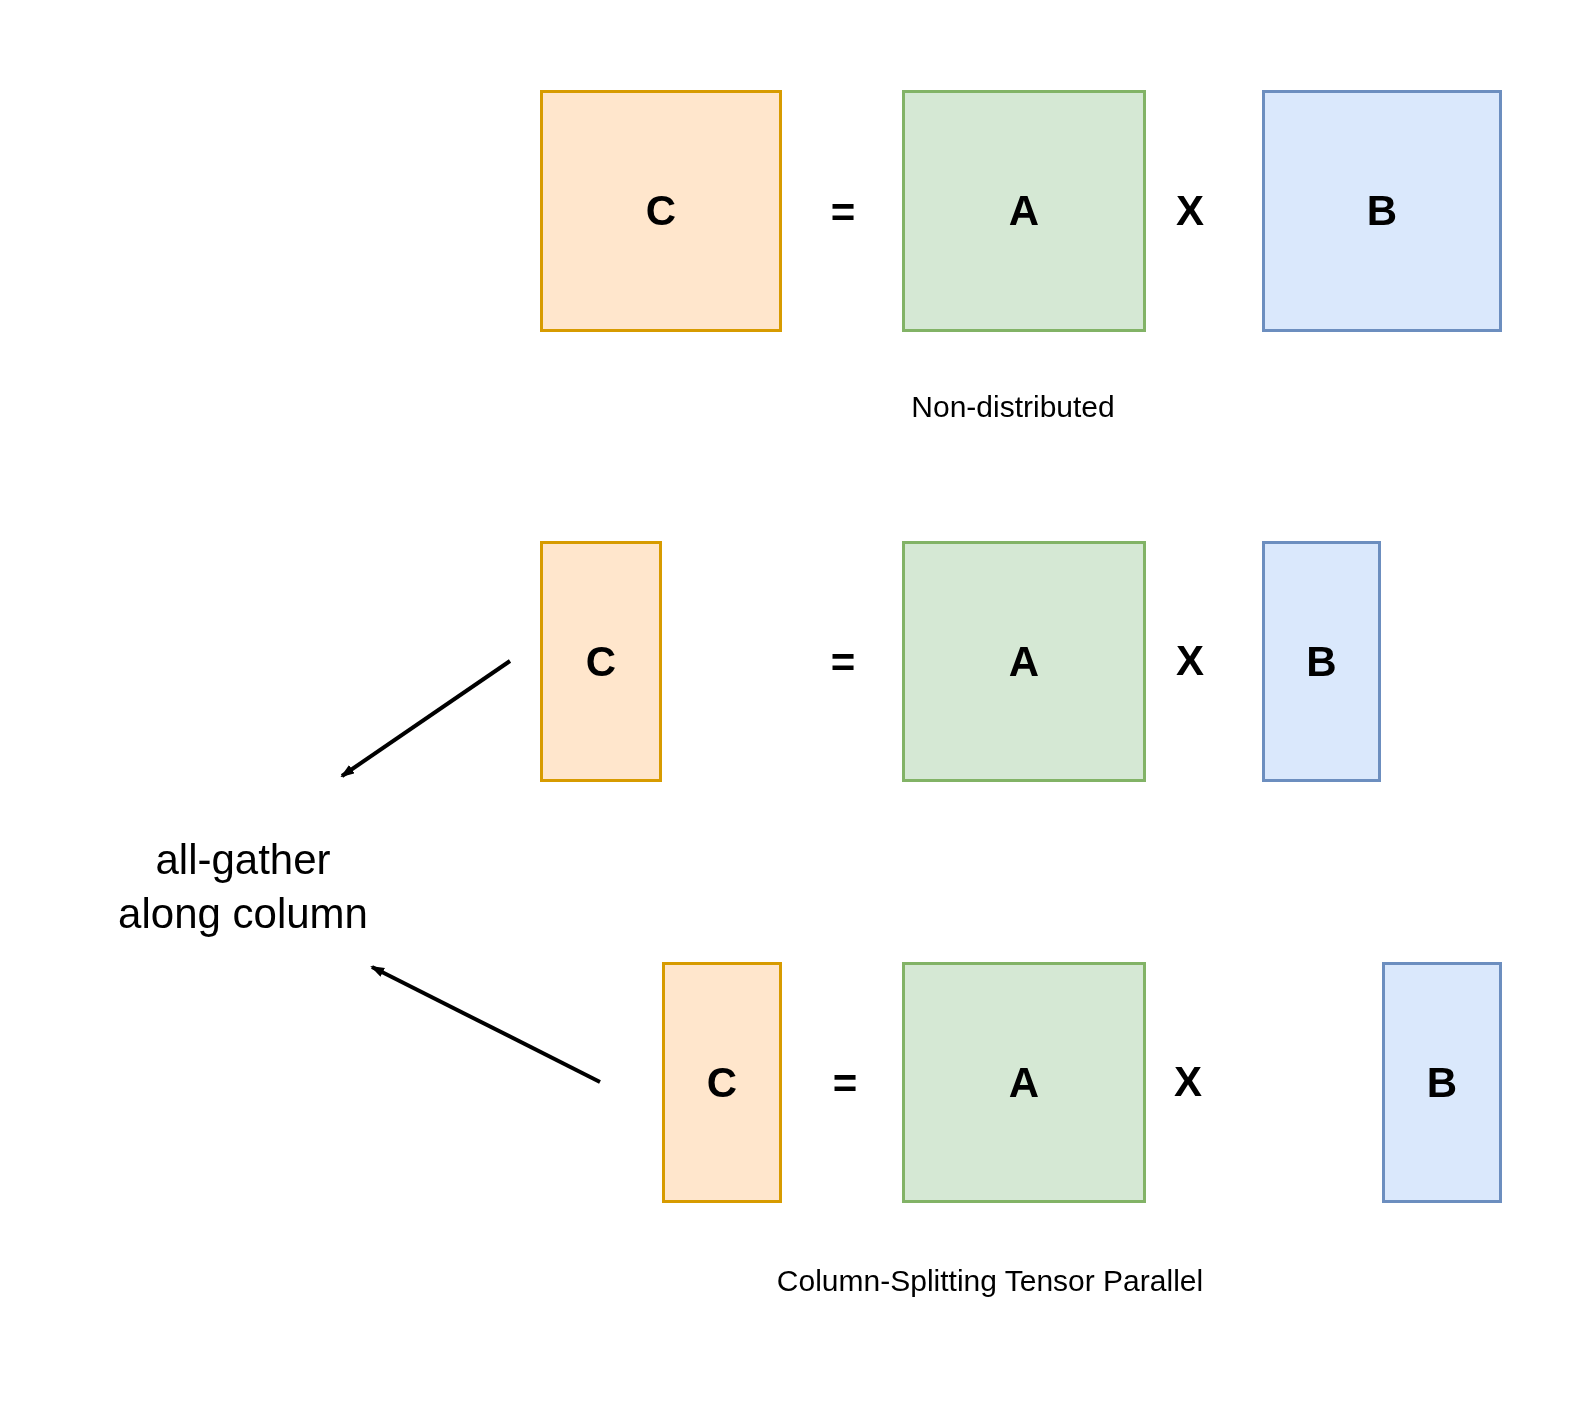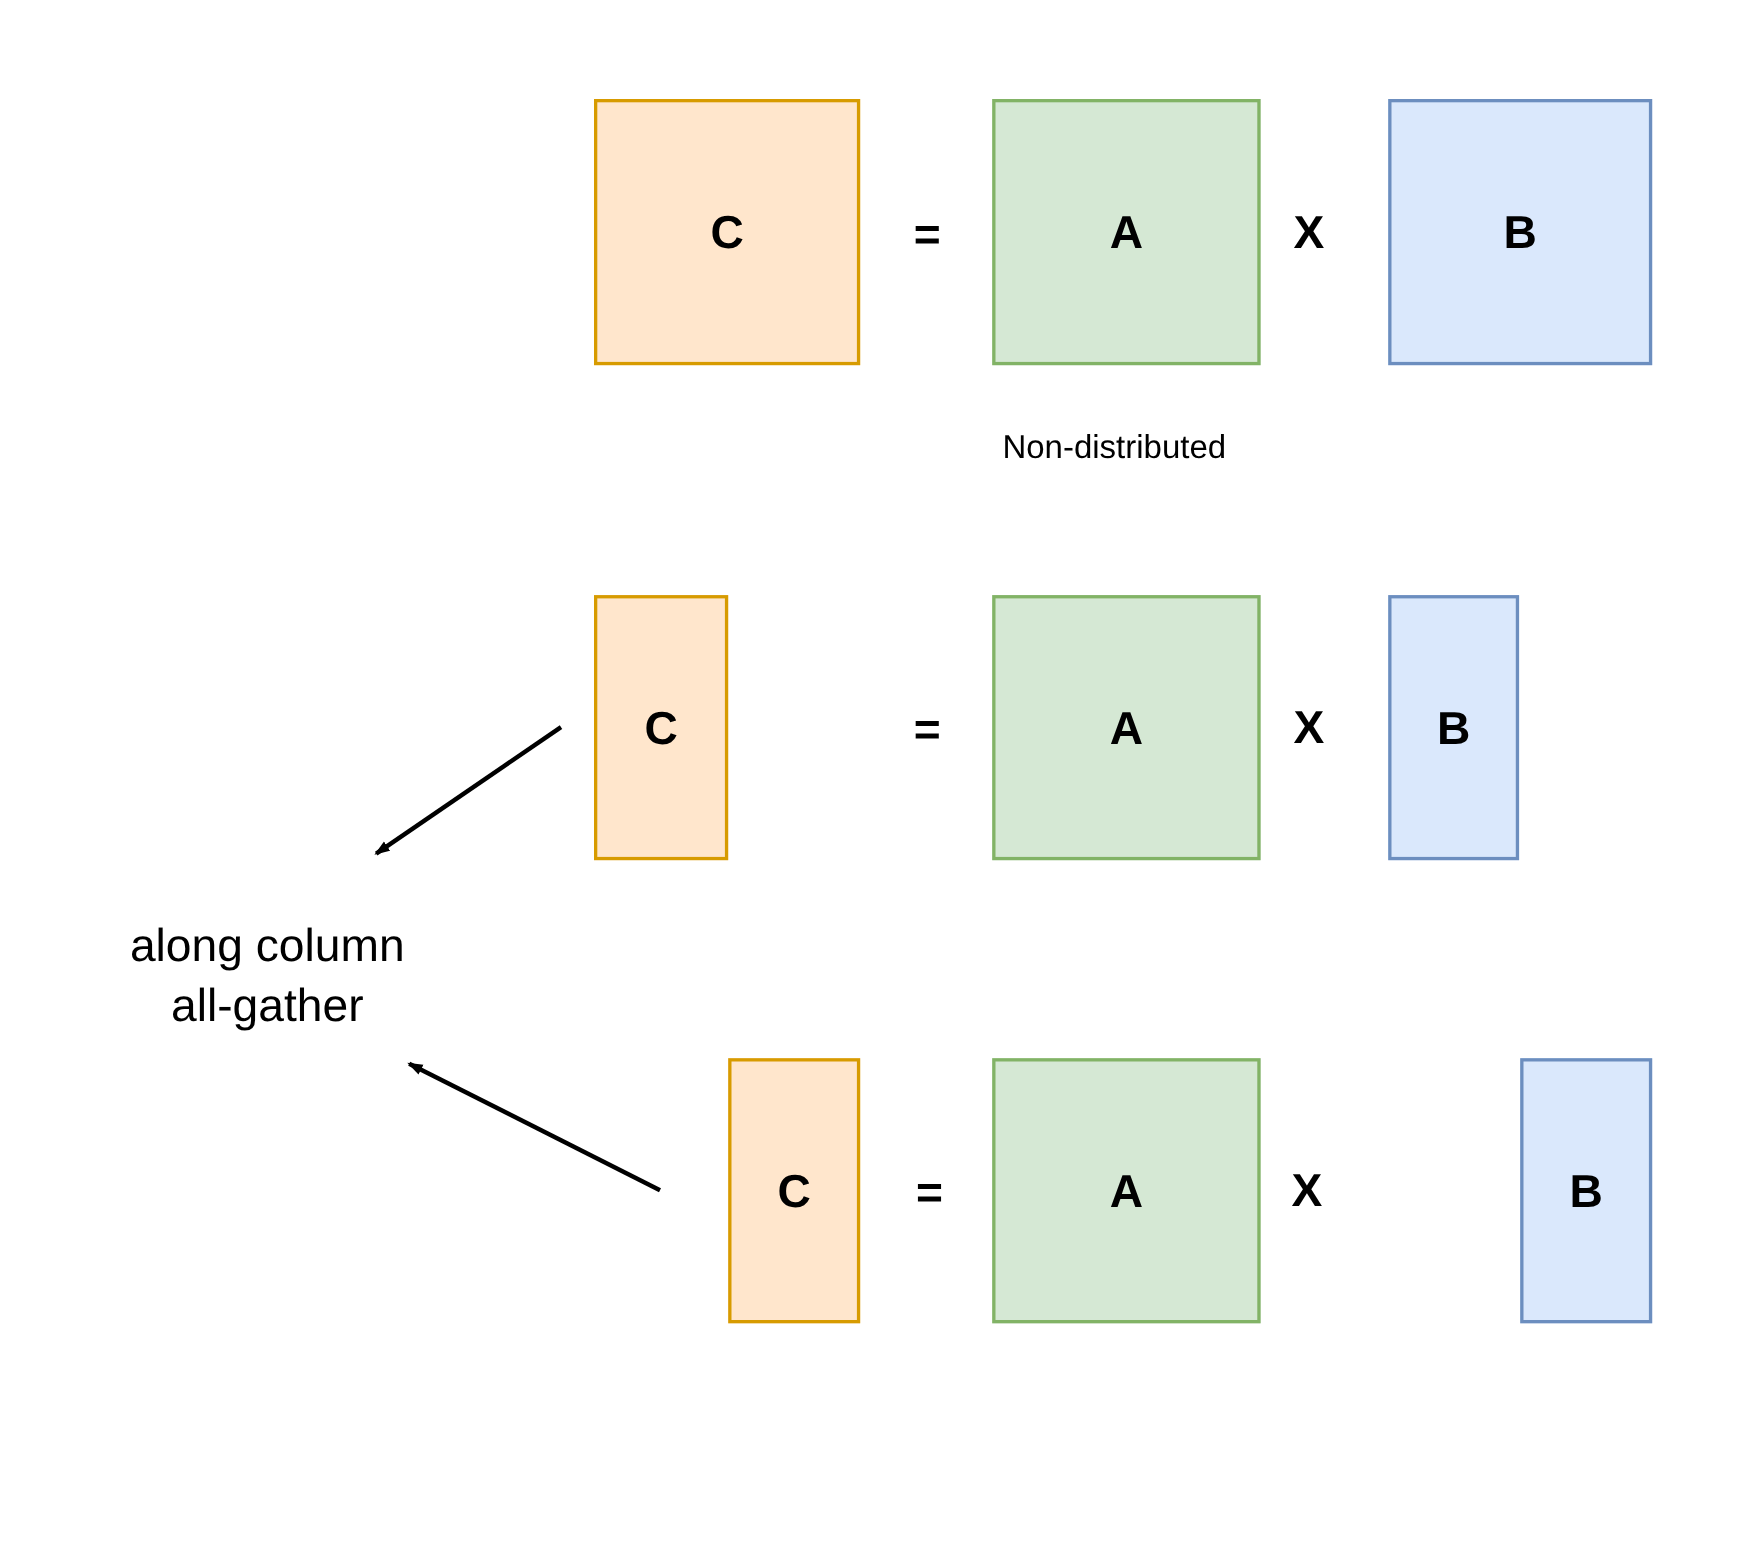--- a/index.html
+++ b/index.html
@@ -97,29 +97,30 @@
   <span class="op" style="left:843px; top:663px;">=</span>
   <div class="box green" style="left:902px; top:541px; width:244px; height:241px;">
     <span class="mlabel">A</span>
   </div>
   <span class="op" style="left:1190px; top:661px;">X</span>
   <div class="box blue" style="left:1262px; top:541px; width:119px; height:241px;">
     <span class="mlabel">B</span>
   </div>
 
   <div class="annotation" style="left:243px; top:833px;">
+    <div>all-gather</div>
     <div>along column</div>
-    <div>all-gather</div>
   </div>
 
   <div class="box orange" style="left:662px; top:962px; width:120px; height:241px;">
     <span class="mlabel">C</span>
   </div>
   <span class="op" style="left:845px; top:1084px;">=</span>
   <div class="box green" style="left:902px; top:962px; width:244px; height:241px;">
     <span class="mlabel">A</span>
   </div>
   <span class="op" style="left:1188px; top:1082px;">X</span>
   <div class="box blue" style="left:1382px; top:962px; width:120px; height:241px;">
     <span class="mlabel">B</span>
   </div>
+  <div class="caption" style="left:990px; top:1264px;">Column-Splitting Tensor Parallel</div>
 
 </div>
 
 </body></html>

